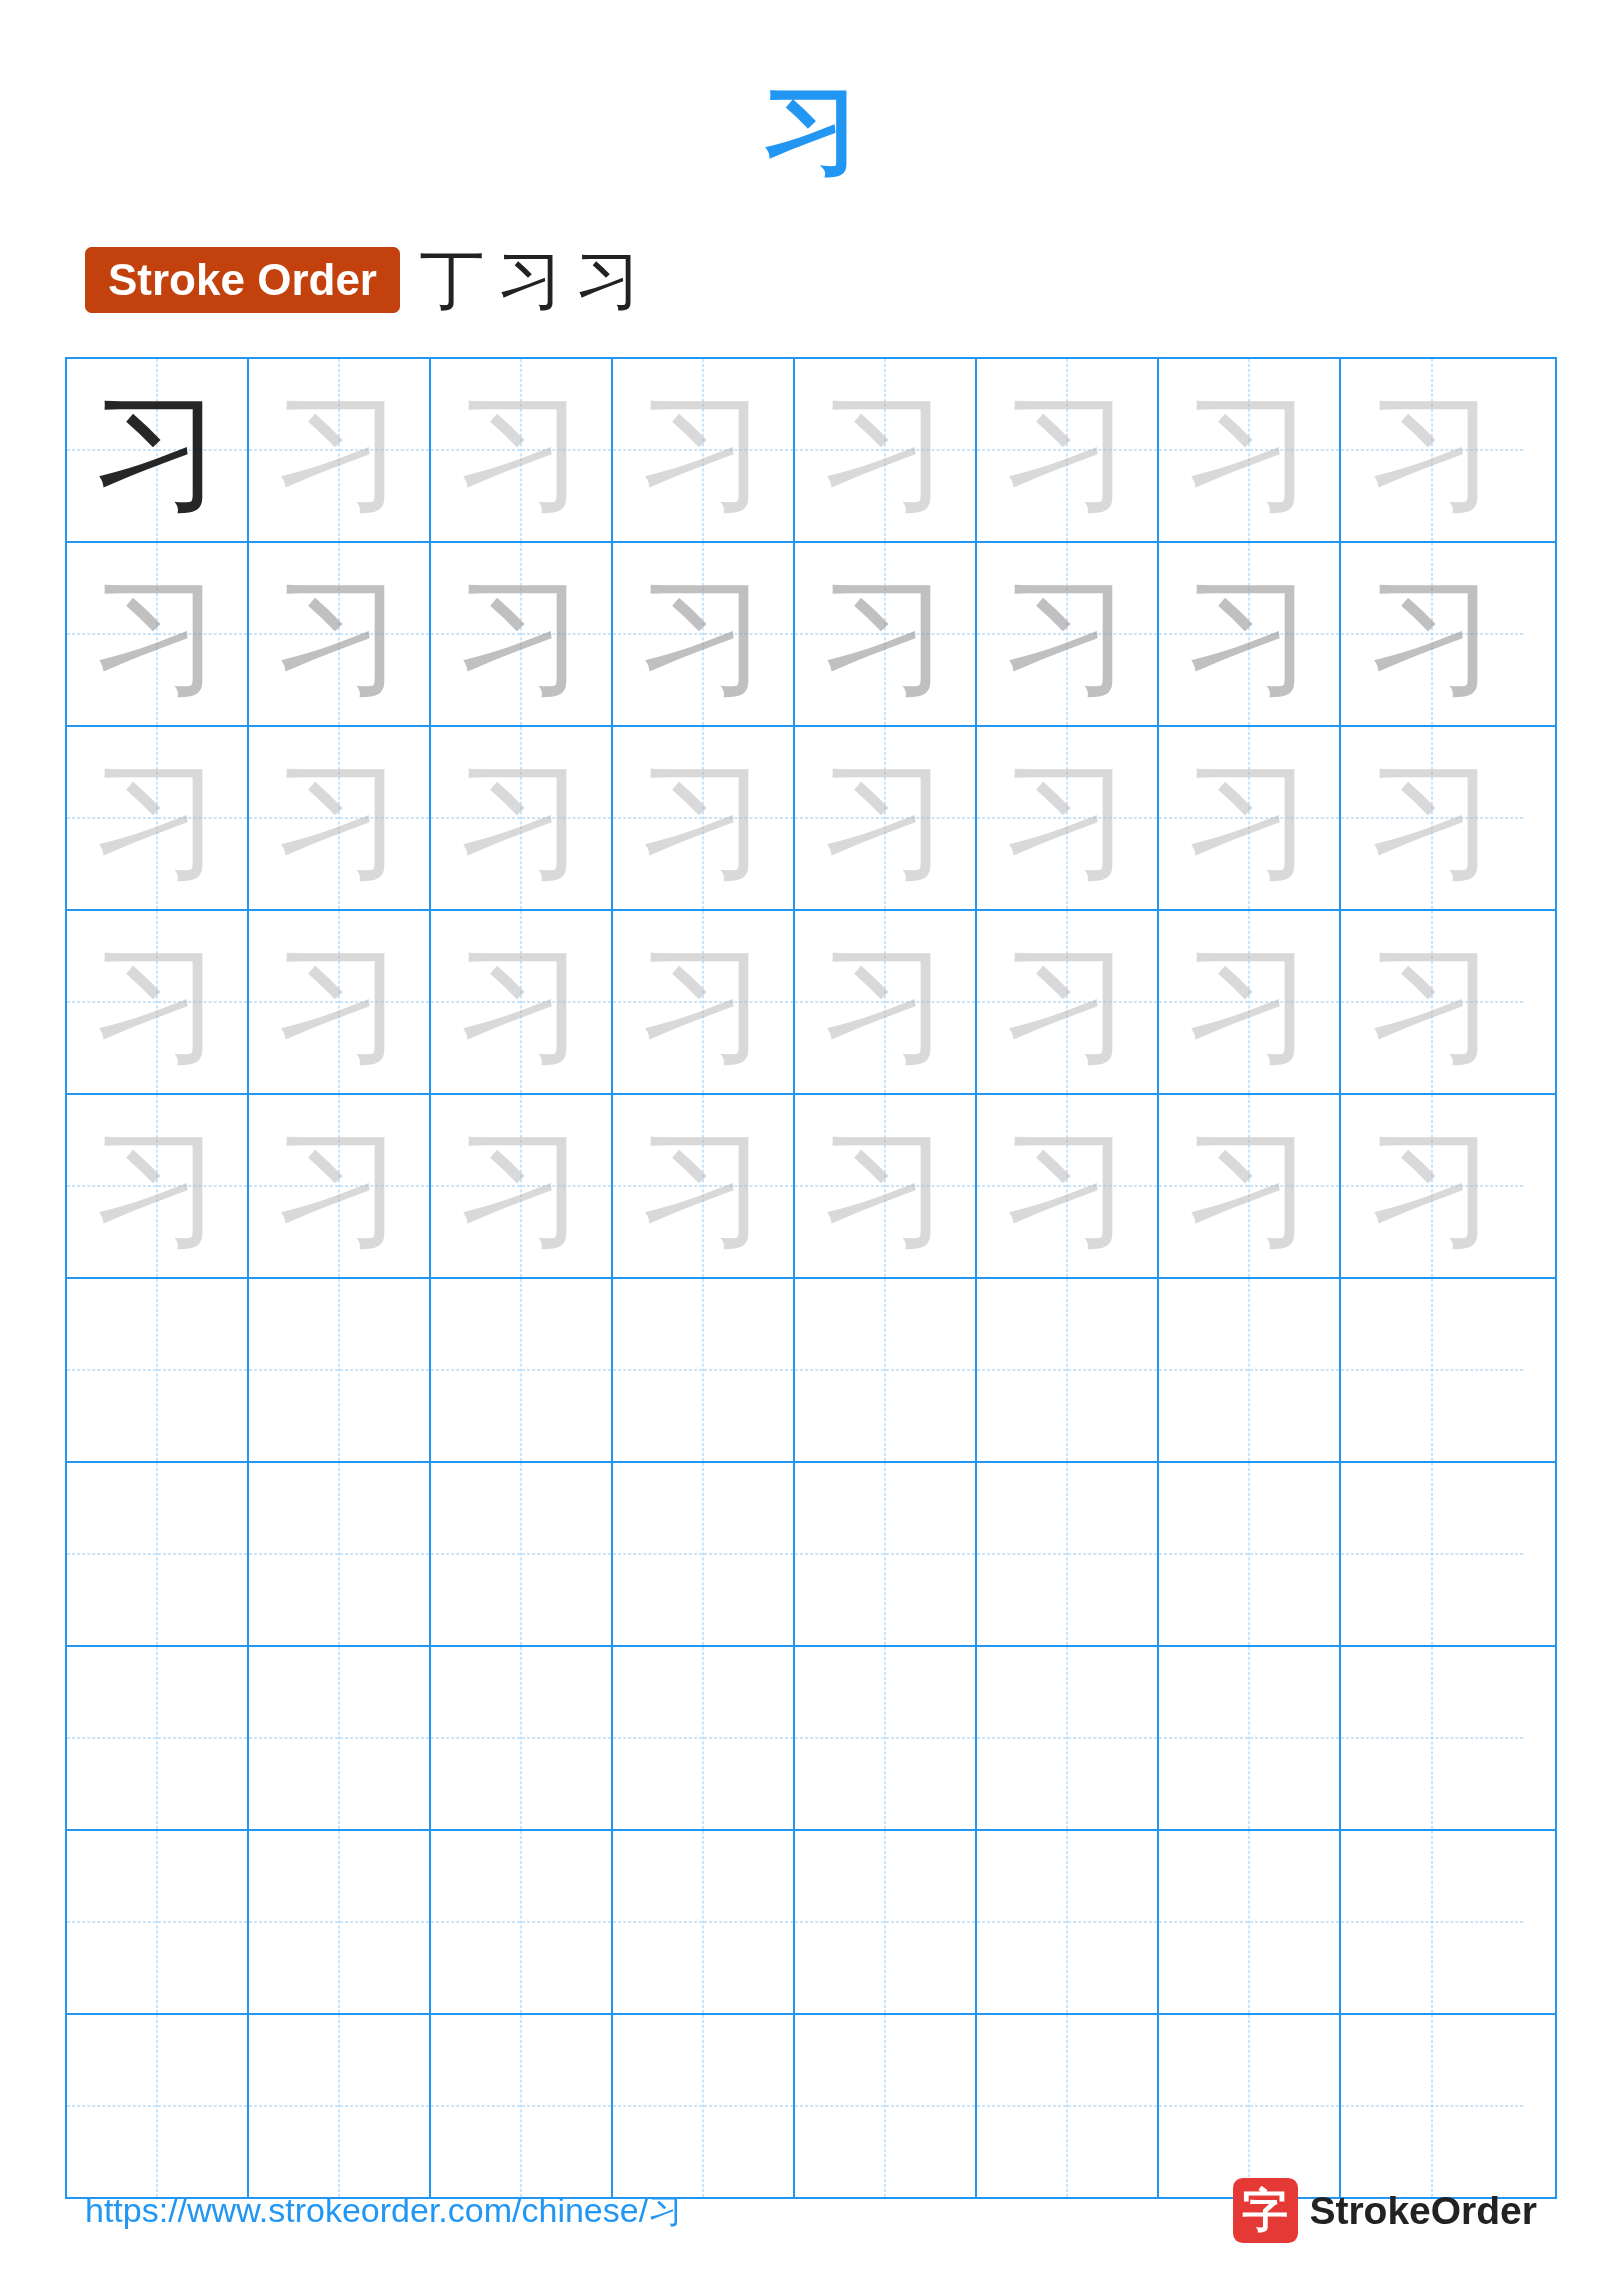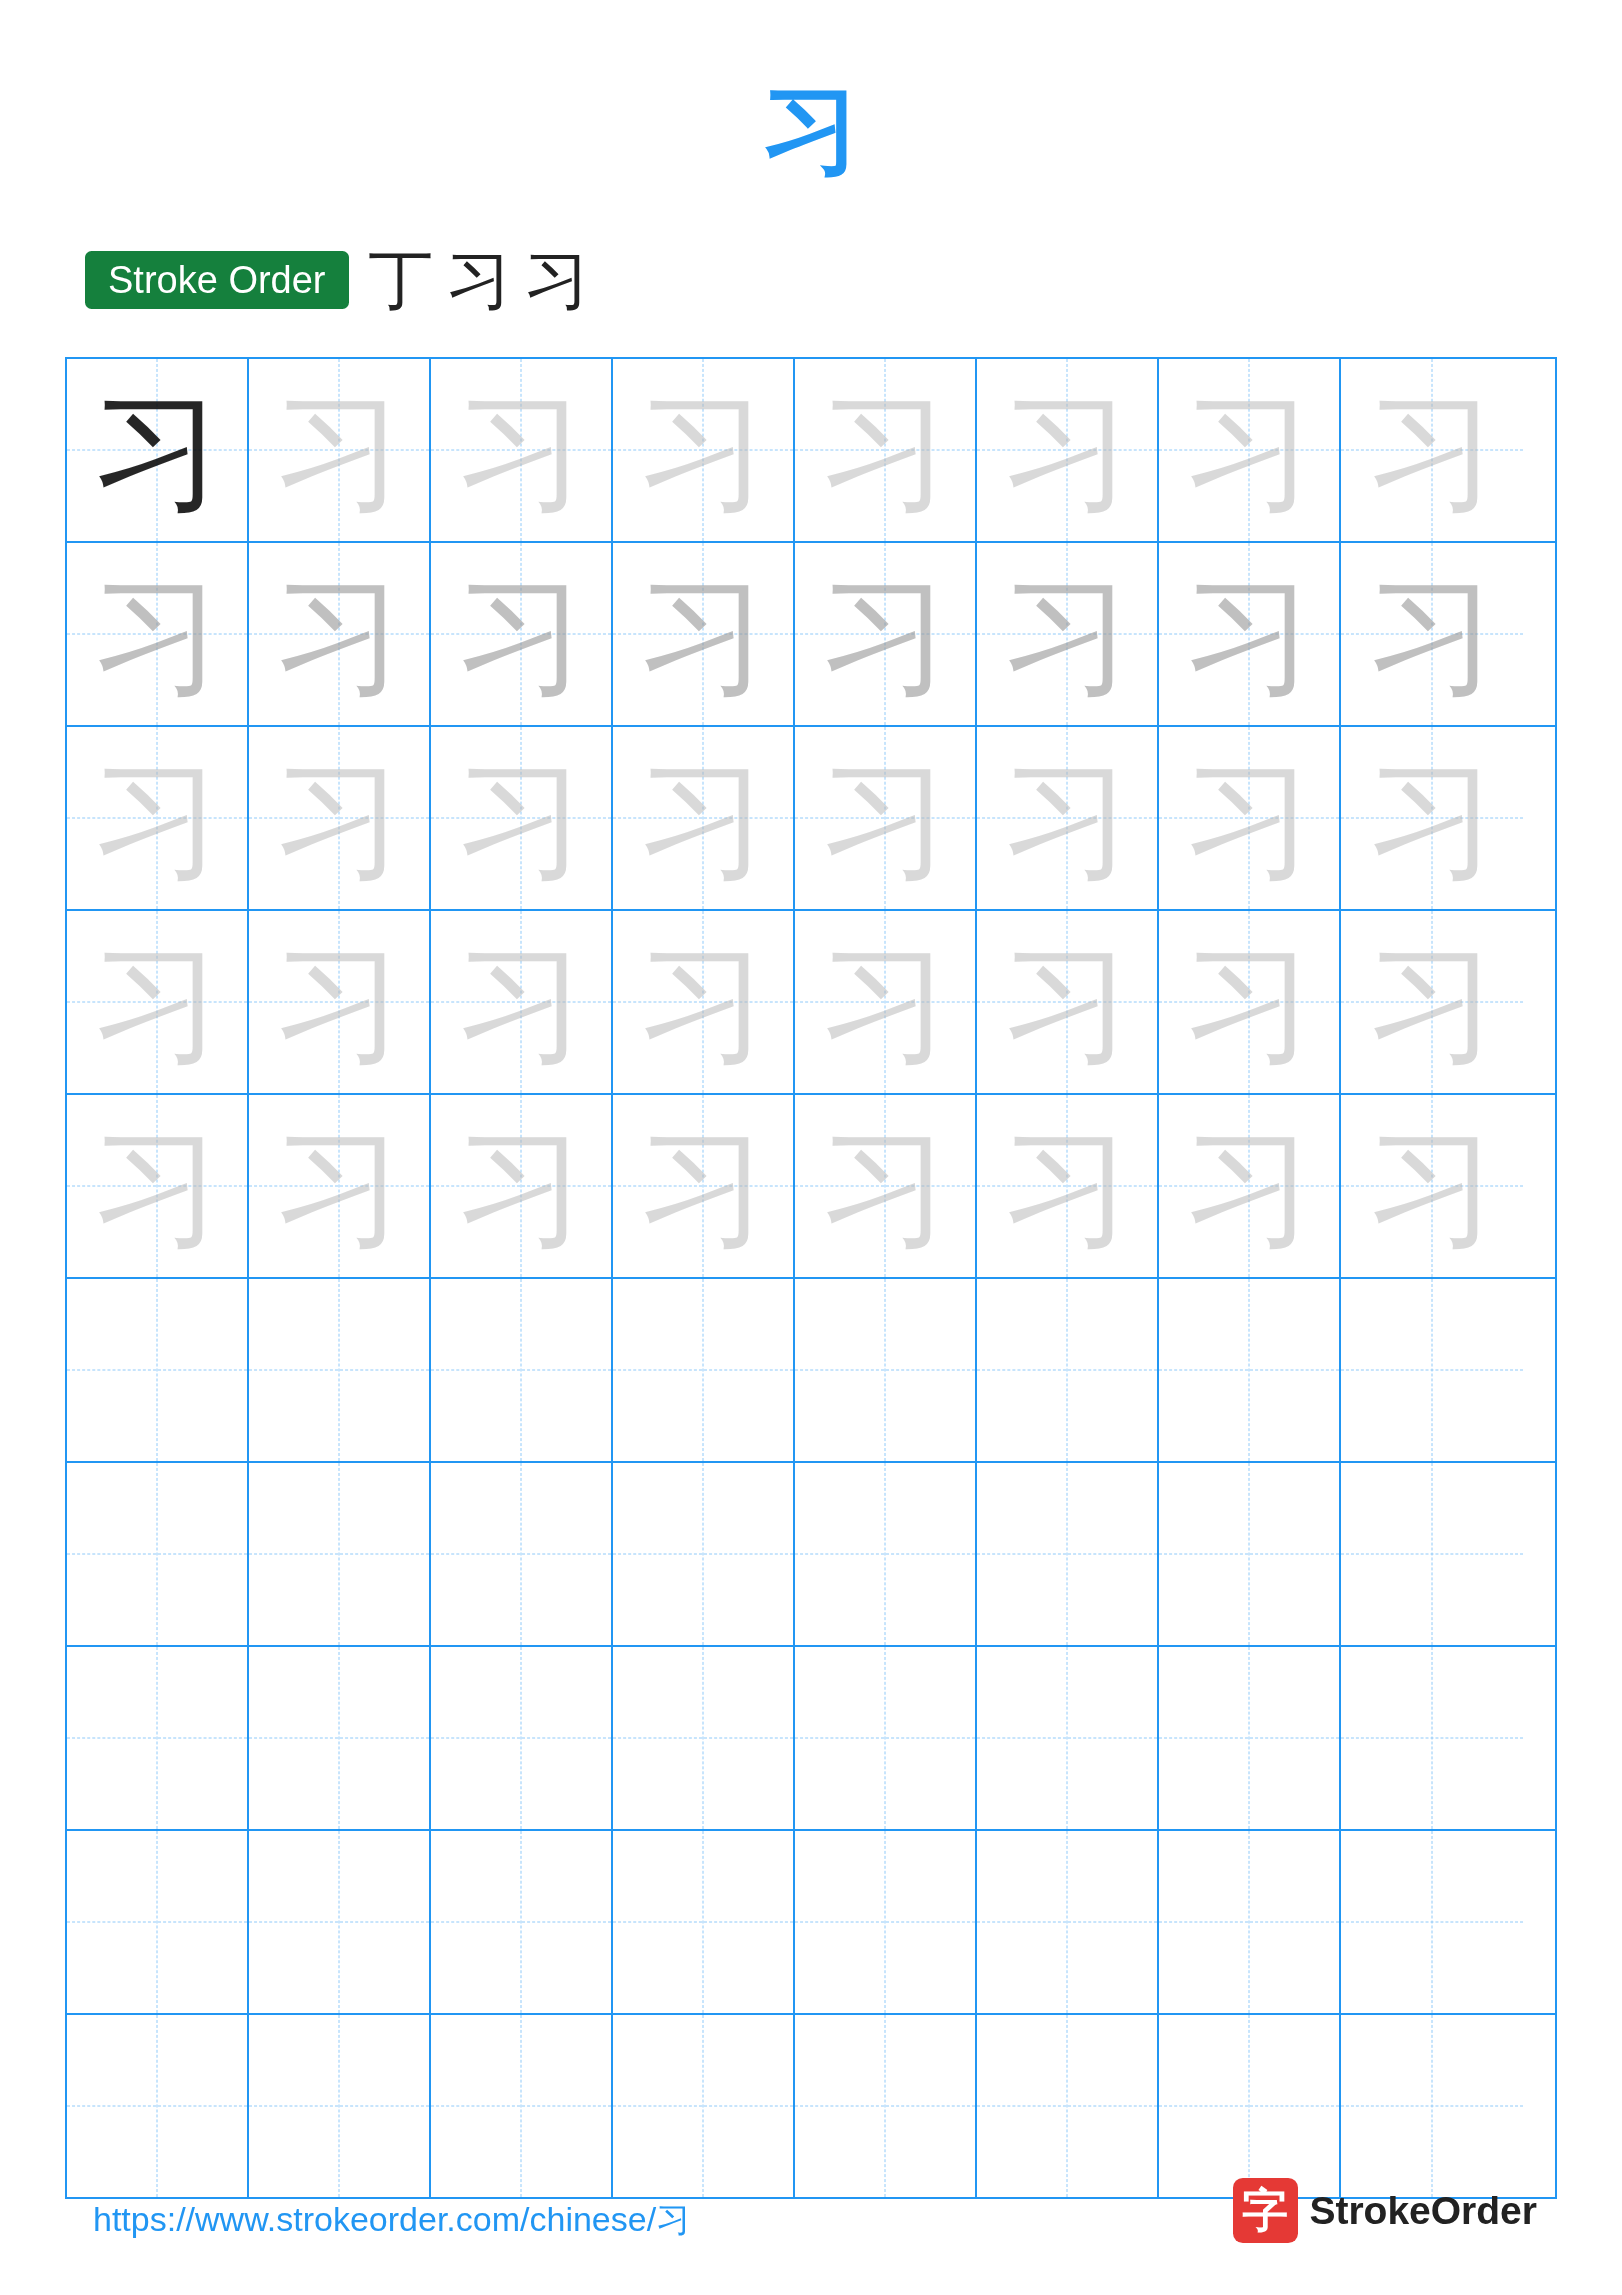--- a/index.html
+++ b/index.html
@@ -38,24 +38,24 @@
     
     .stroke-order-section {
       display: flex;
       align-items: center;
       padding-left: 85px;
       margin-bottom: 33px;
       gap: 19.6px;
     }
 
     .stroke-order-badge {
-      background: #15803d;
+      background: #c2410c;
       color: white;
-      font-size: 38px;
-      font-weight: normal;
+      font-size: 44px;
+      font-weight: bold;
       padding: 7.9px 23px;
       border-radius: 6.5px;
     }
 
     .stroke-order-chars {
       display: flex;
       gap: 13px;
       font-size: 65px;
       color: #222;
     }
@@ -129,24 +129,24 @@
 
     .cell-char.dark-guide {
       color: rgba(150,150,150,0.6);
       font-size: 131px;
     }
 
     
     .footer {
       position: absolute;
       bottom: 52px;
-      left: 8px;
+      left: 0;
       right: 0;
       display: flex;
-      align-items: flex-end;
+      align-items: center;
       justify-content: space-between;
       padding: 0 85px;
     }
 
     .footer-url {
       font-size: 34px;
       color: #2196F3;
       text-decoration: none;
     }
 

